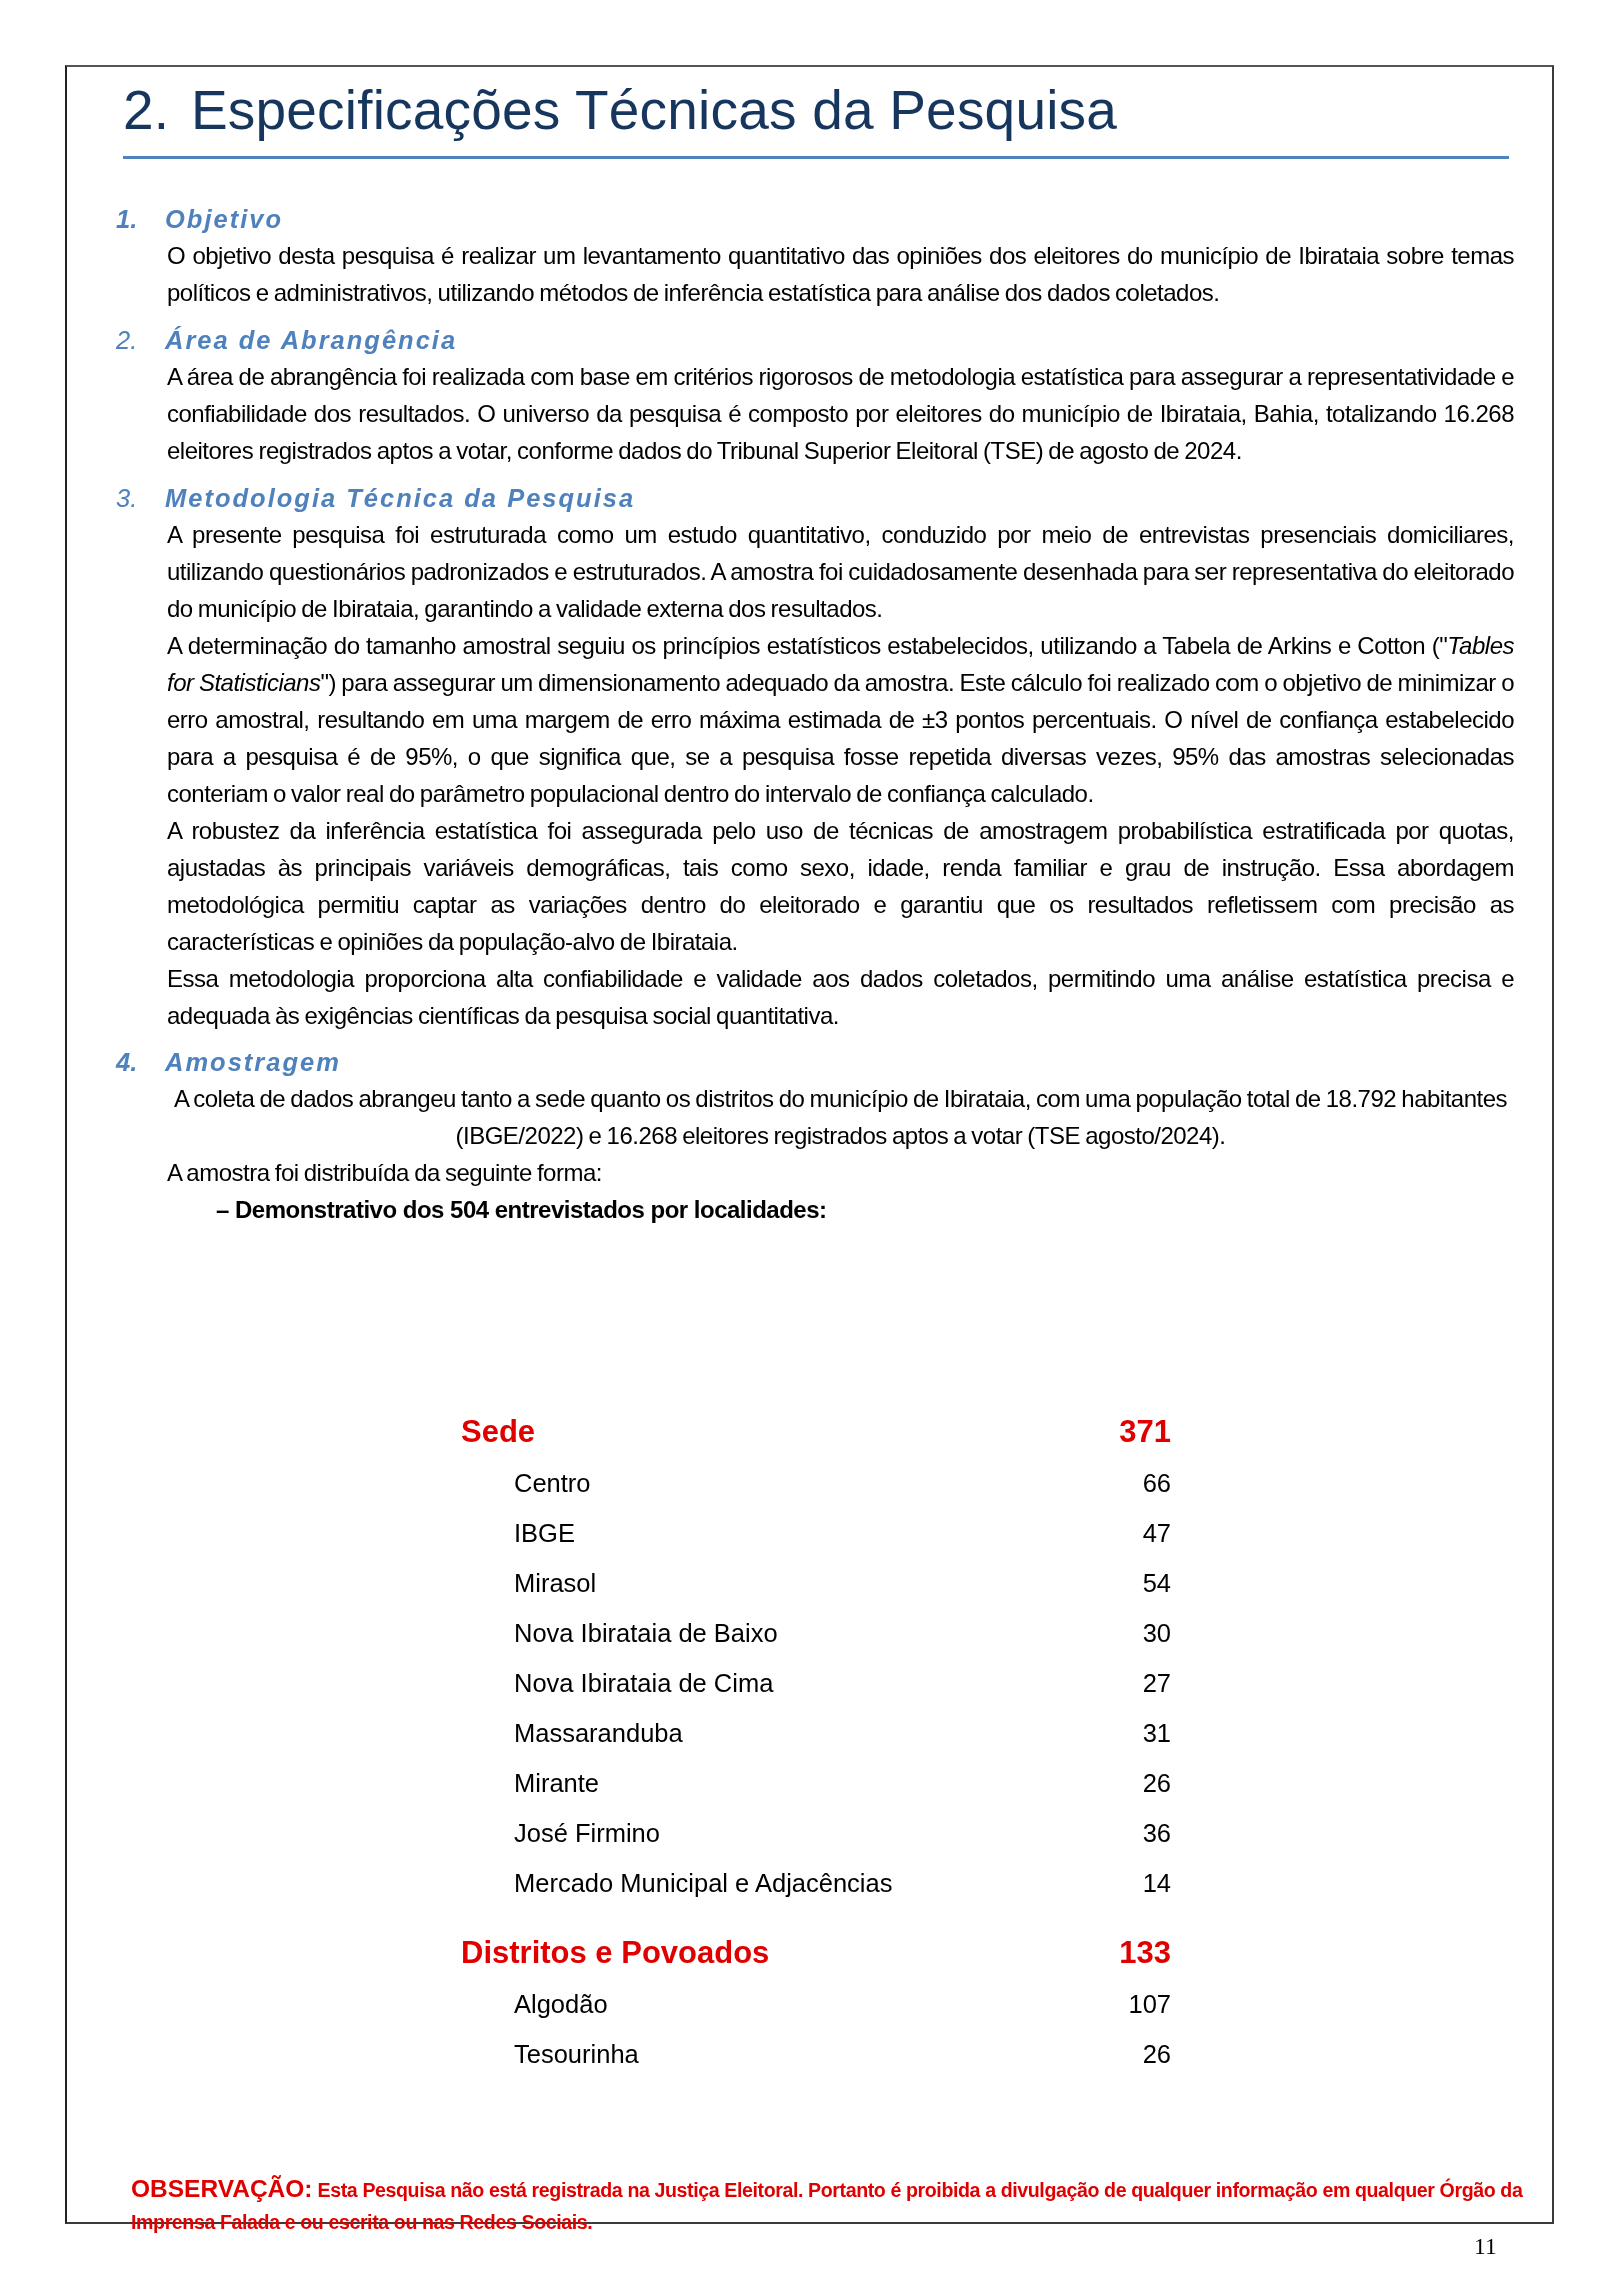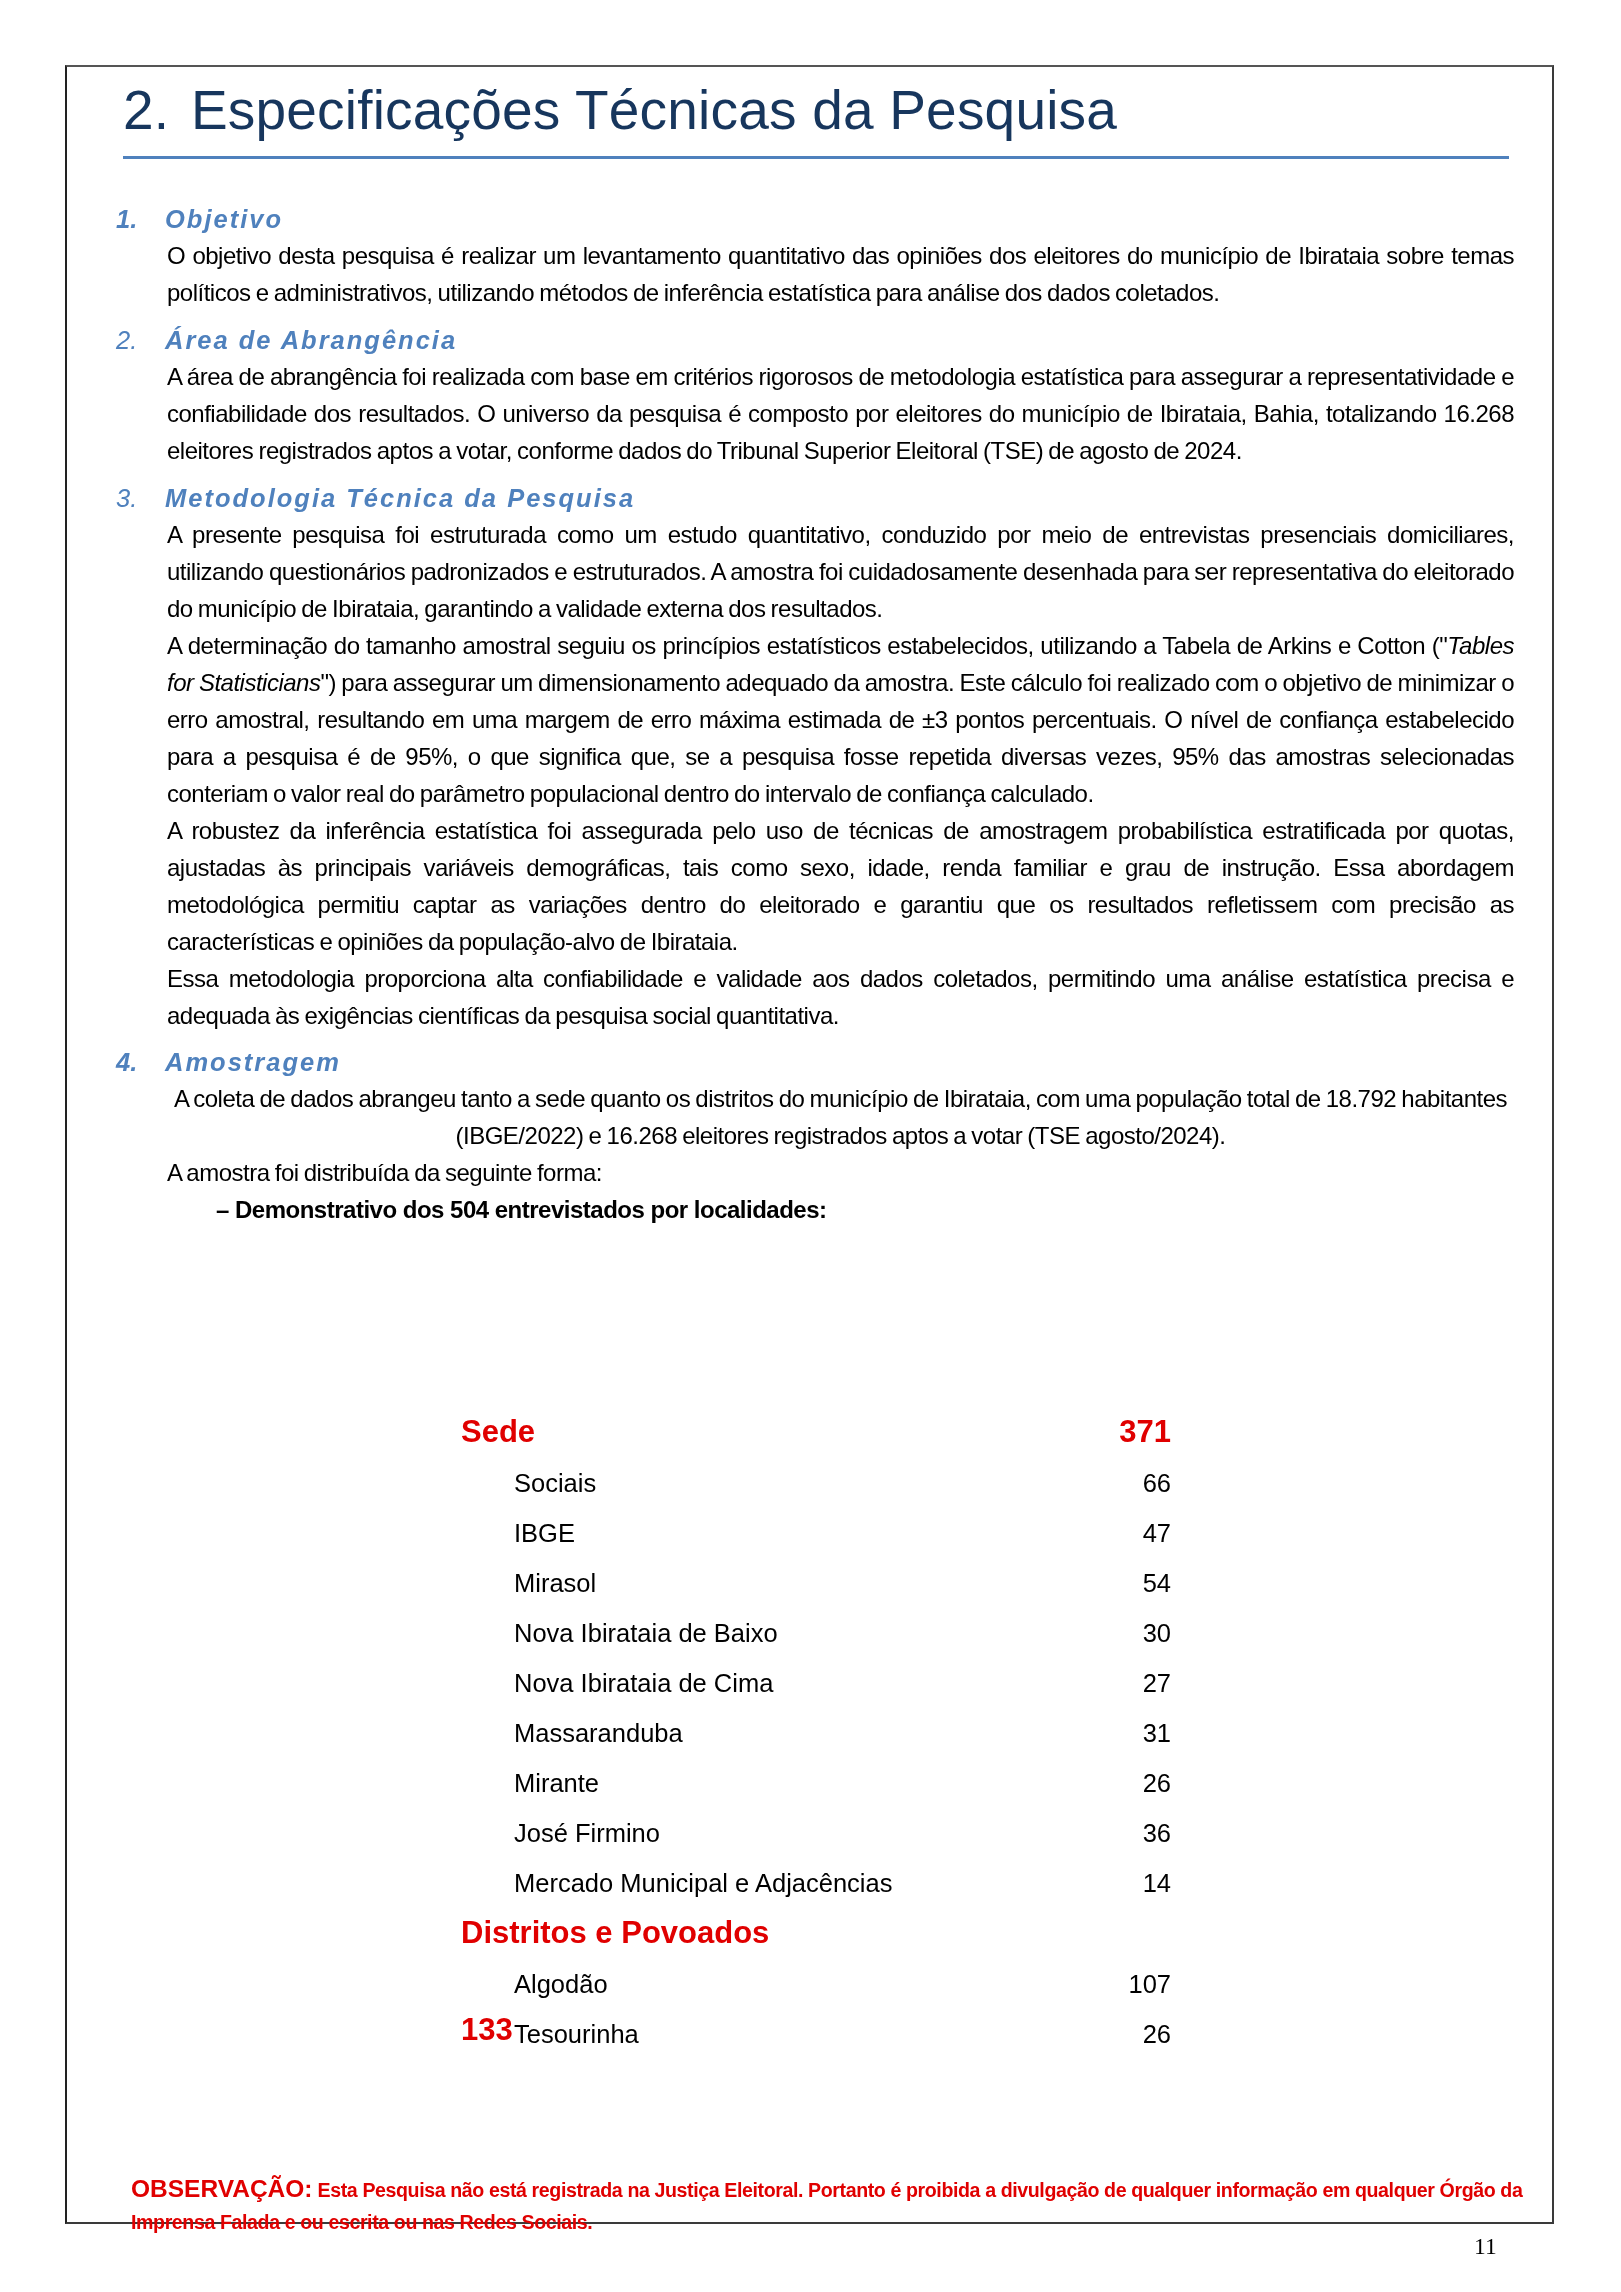--- a/index.html
+++ b/index.html
@@ -108,21 +108,21 @@
     <div class="bold-line">– Demonstrativo dos 504 entrevistados por localidades:</div>
   </div>
 </div>
 
 <div class="sample">
   <div class="grp-row">
     <span>Sede</span>
     <span>371</span>
   </div>
   <div class="loc-row">
-    <span>Sociais</span>
+    <span>Centro</span>
     <span>66</span>
   </div>
   <div class="loc-row">
     <span>IBGE</span>
     <span>47</span>
   </div>
   <div class="loc-row">
     <span>Mirasol</span>
     <span>54</span>
   </div>
@@ -143,21 +143,21 @@
     <span>26</span>
   </div>
   <div class="loc-row">
     <span>José Firmino</span>
     <span>36</span>
   </div>
   <div class="loc-row">
     <span>Mercado Municipal e Adjacências</span>
     <span>14</span>
   </div>
-  <div class="grp-row" style="margin-top:0;flex-direction:column;">
+  <div class="grp-row" style="margin-top:20px;">
     <span>Distritos e Povoados</span>
     <span>133</span>
   </div>
   <div class="loc-row">
     <span>Algodão</span>
     <span>107</span>
   </div>
   <div class="loc-row">
     <span>Tesourinha</span>
     <span>26</span>

